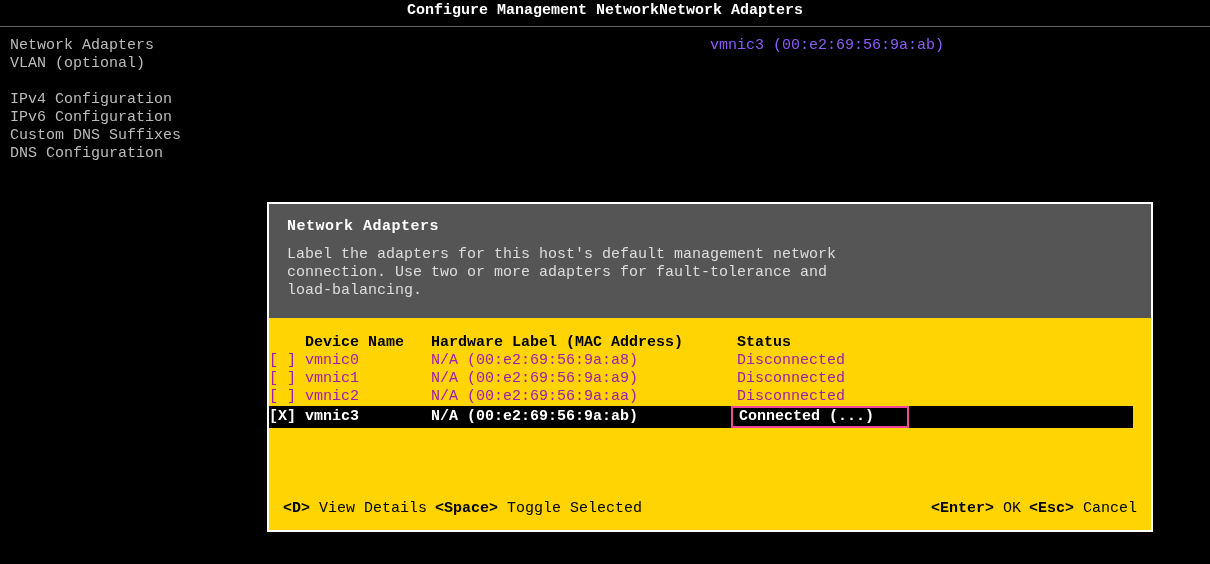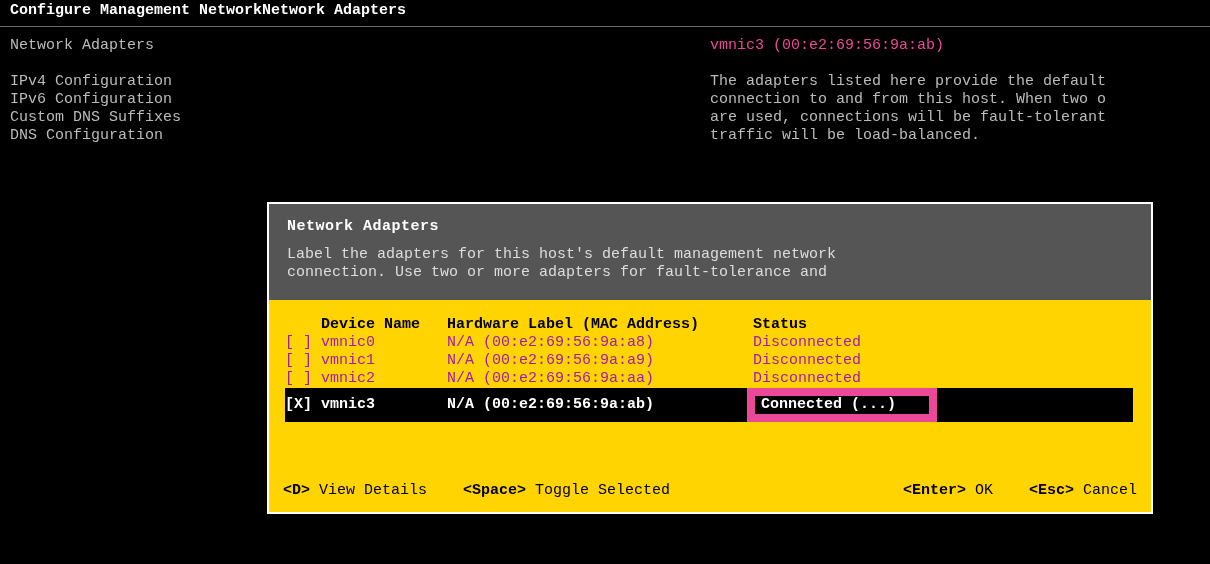--- a/index.html
+++ b/index.html
@@ -1,69 +1,70 @@
 <!DOCTYPE html>
 <html><head>
 <meta charset="utf-8">
 <style>
   html,body{margin:0;padding:0;background:#000;color:#ccc;font-family:"Courier New",Courier,monospace;font-size:15px;line-height:1.2;overflow:hidden;width:1210px;height:564px}
   .bold{font-weight:bold;color:#fff}
-  .hdr-row{display:flex;justify-content:flex-start;padding:2px 10px 6px 10px}
+  .hdr-row{display:flex;justify-content:center;padding:2px 10px 6px 10px}
   .divider{border-top:1px solid #666;margin:0 0 10px 0}
   .cols{display:flex;padding:0 10px}
   .leftcol{flex:0 0 700px}
   .rightcol{flex:1}
   .leftcol div,.rightcol div{white-space:pre;color:#bbb}
-  .rightcol .title{color:#ec4899}
+  .rightcol .title{color:#8b5cf6}
   .dialog{position:absolute;left:267px;top:202px;width:886px;border:2px solid #fff;background:#fff;box-sizing:border-box}
   .dlg-top{background:#555;color:#fff;padding:14px 18px 18px 18px}
   .dlg-title{font-weight:bold;color:#fff;letter-spacing:.5px;margin-bottom:10px}
   .dlg-desc{color:#ddd}
-  .dlg-body{background:#ffd400;color:#000;padding:16px 18px 6px 16px;min-height:150px}
+  .dlg-body{background:#ffd400;color:#000;padding:16px 18px 6px 0;min-height:150px}
   .tbl{font-family:"Courier New",monospace;white-space:pre}
   .tbl .hdr{font-weight:bold;color:#000}
   .tbl .row{color:#a21caf;cursor:pointer}
   .tbl .row.sel{background:#000;color:#fff;font-weight:bold}
   .status-cell{display:inline-block}
-  .highlight-box{border:8px solid #ec4899;display:inline-block;padding:0 6px;margin-left:-6px}
+  .highlight-box{border:2px solid #ec4899;display:inline-block;padding:0 6px;margin-left:-6px}
   .dlg-foot{background:#ffd400;color:#000;padding:10px 14px 12px 14px;display:flex;justify-content:space-between;font-weight:normal}
-  .dlg-foot .grp{display:flex;gap:36px}
+  .dlg-foot .grp{display:flex;gap:8px}
   .key{font-weight:bold;color:#000}
 </style>
 </head>
 <body>
 
 <div class="hdr-row">
   <span class="bold">Configure Management Network</span>
   <span class="bold">Network Adapters</span>
 </div>
 <div class="divider"></div>
 
 <div class="cols">
   <div class="leftcol" id="left-menu">
       <div>Network Adapters</div>
+      <div>VLAN (optional)</div>
       <div>&nbsp;</div>
       <div>IPv4 Configuration</div>
       <div>IPv6 Configuration</div>
       <div>Custom DNS Suffixes</div>
       <div>DNS Configuration</div>
     </div>
   <div class="rightcol">
     <div class="title">vmnic3 (00:e2:69:56:9a:ab)</div>
     <div>&nbsp;</div>
-    <div id="right-body"><div>The adapters listed here provide the default</div><div>connection to and from this host. When two o</div><div>are used, connections will be fault-tolerant</div><div>traffic will be load-balanced.</div></div>
   </div>
 </div>
 
 <div class="dialog">
   <div class="dlg-top">
     <div class="dlg-title">Network Adapters</div>
     <div class="dlg-desc" id="dlg-desc">
         <div>Label the adapters for this host's default management network</div>
         <div>connection. Use two or more adapters for fault-tolerance and</div>
+        <div>load-balancing.</div>
       </div>
   </div>
   <div class="dlg-body">
     <div class="tbl" id="tbl"><div class="hdr">    Device Name   Hardware Label (MAC Address)      Status</div><div class="row">[ ] vmnic0        N/A (00:e2:69:56:9a:a8)           Disconnected</div><div class="row">[ ] vmnic1        N/A (00:e2:69:56:9a:a9)           Disconnected</div><div class="row">[ ] vmnic2        N/A (00:e2:69:56:9a:aa)           Disconnected</div><div class="row sel"><span>[X] vmnic3        N/A (00:e2:69:56:9a:ab)           </span><span class="highlight-box status-cell">Connected (...)   </span></div></div>
   </div>
   <div class="dlg-foot">
     <div class="grp">
       <span>
         <span class="key">&lt;D&gt;</span> <span>View Details</span>
       </span>

